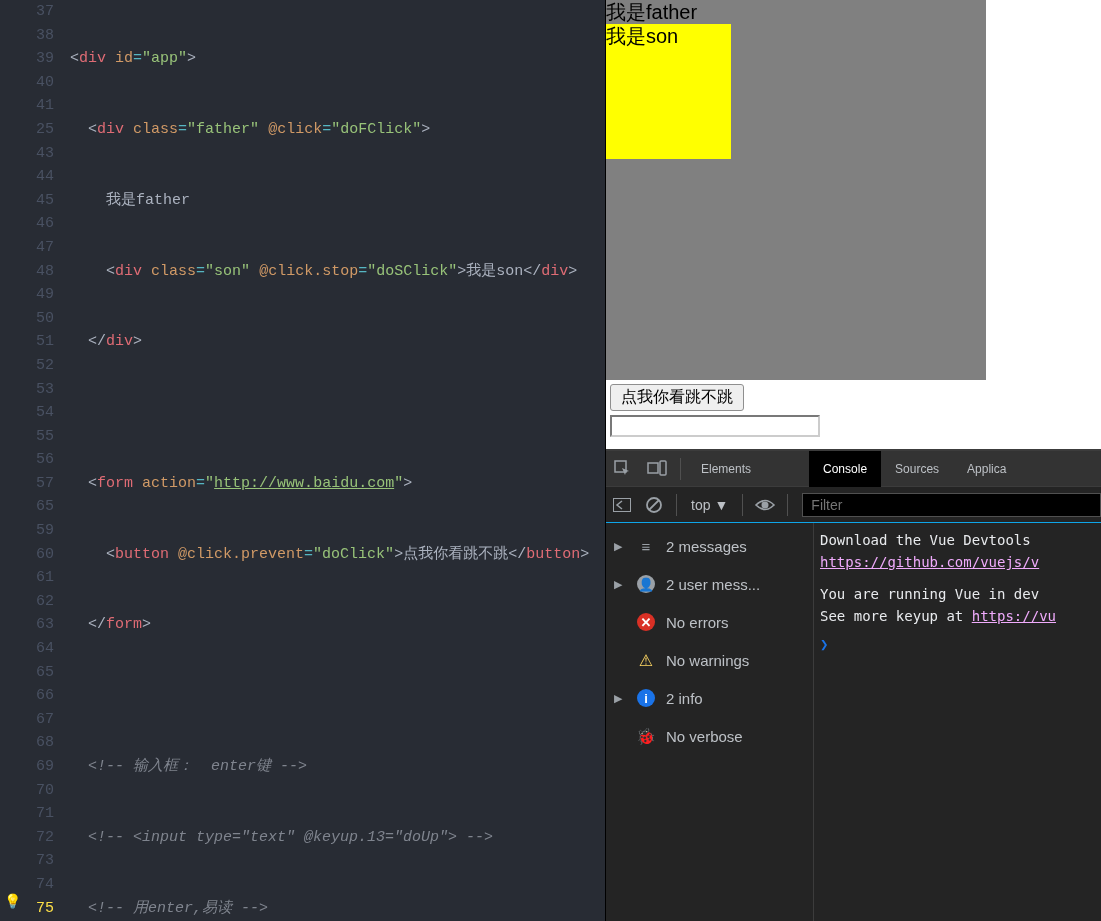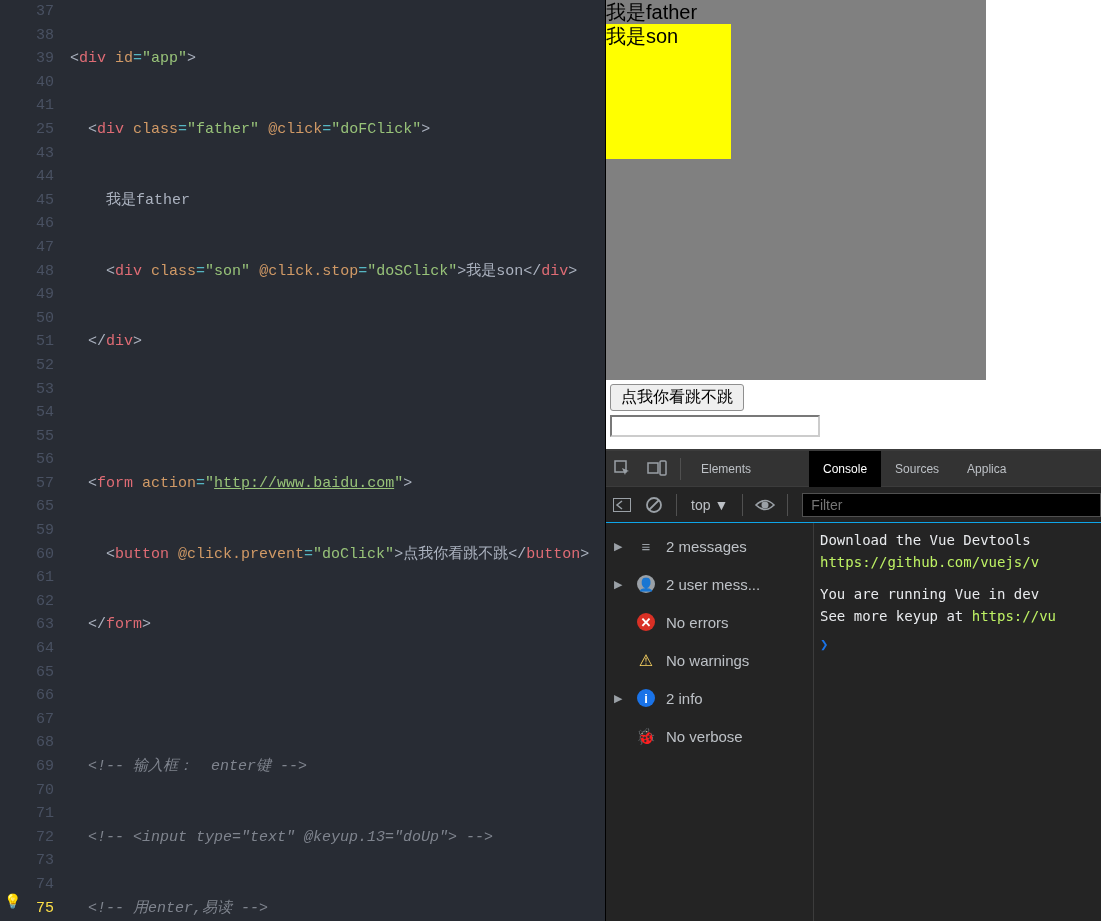--- a/index.html
+++ b/index.html
@@ -228,21 +228,21 @@
   .dt-console {
     flex: 1;
     background: #242424;
     font-family: Consolas, monospace;
     font-size: 14px;
     color: #e8eaed;
     padding: 6px 4px 0 6px;
     line-height: 22px;
   }
   .dt-console .msg { white-space: pre; }
-  .dt-console a { color: #bef264; }
+  .dt-console a { color: #f0abfc; text-decoration: underline; }
   .dt-prompt {
     color: #1a73e8;
     padding-top: 6px;
   }
   svg { display: block; }
 </style>
 </head>
 <body>
 
 <div class="editor">

